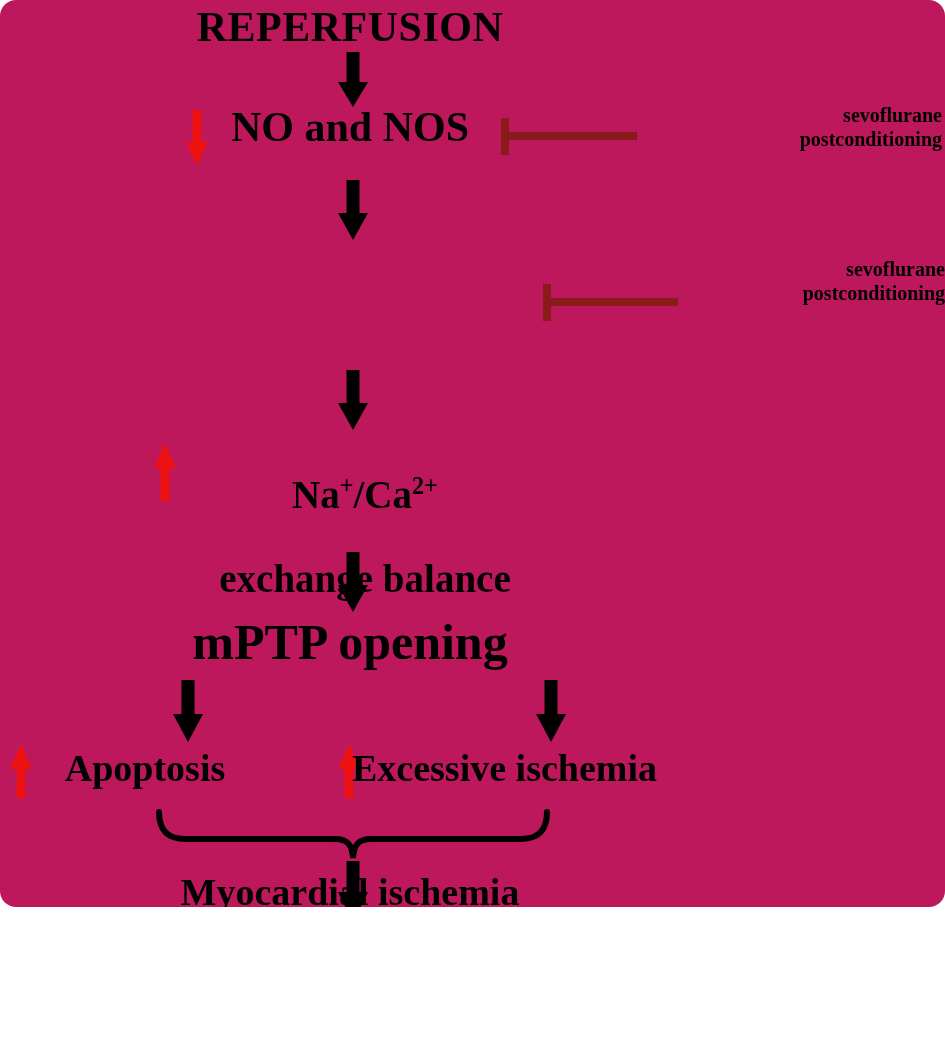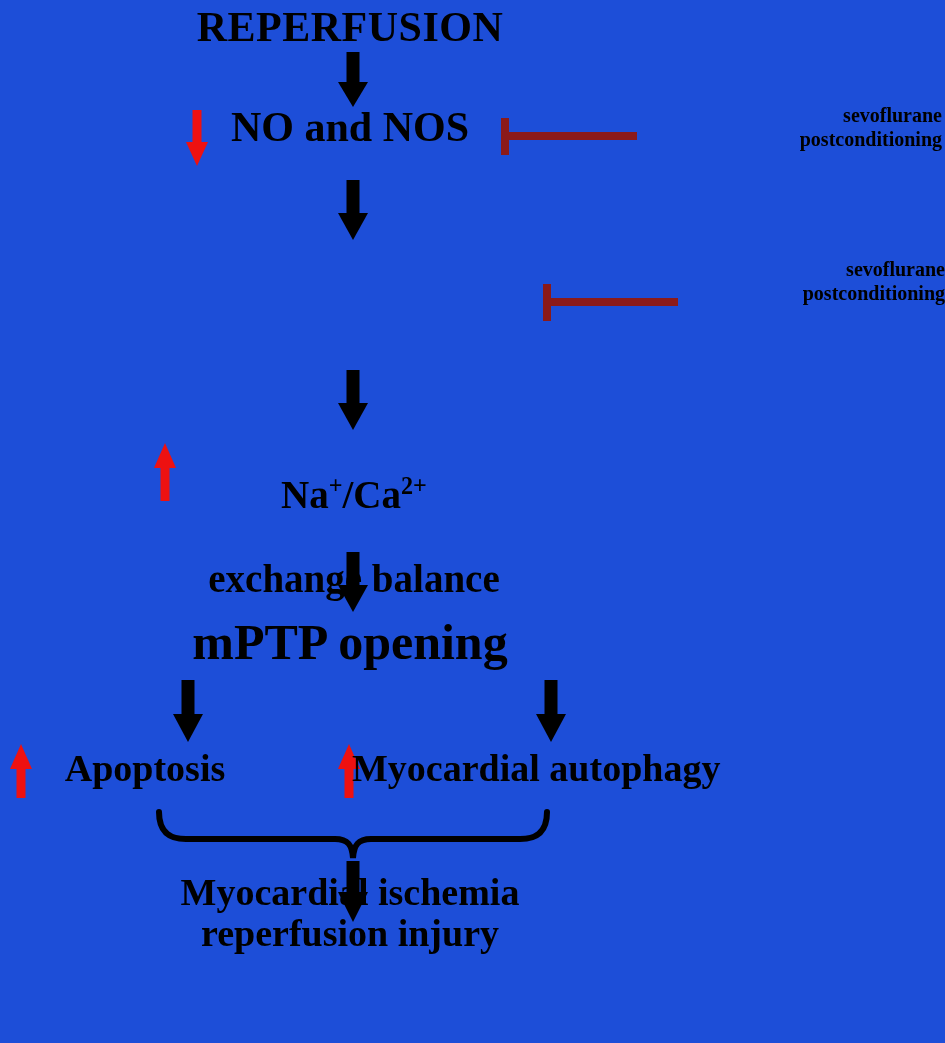--- a/index.html
+++ b/index.html
@@ -3,37 +3,38 @@
 <meta charset="utf-8">
 <style>
   html, body {
     margin: 0;
     padding: 0;
     background: #ffffff;
   }
   #canvas {
     position: relative;
     width: 945px;
-    height: 1043px;
-    background: #1d4ed8;
+    height: 907px;
+    background: #be185d;
     overflow: hidden;
     font-family: "Liberation Serif", "DejaVu Serif", serif;
+    border-radius: 16px;
   }
   .node {
     position: absolute;
     color: #000000;
     font-weight: bold;
     text-align: center;
     line-height: 1.08;
     white-space: pre-line;
   }
   .n-reperfusion { left: 0; top: 5px;   width: 700px; font-size: 42px; letter-spacing: 0.5px; }
   .n-nonos       { left: 0; top: 105px; width: 700px; font-size: 42px; }
   .n-nhe1        { left: 0; top: 248px; width: 700px; font-size: 41px; }
-  .n-naca        { left: 4px; top: 432px; width: 700px; font-size: 39px; }
+  .n-naca        { left: 15px; top: 432px; width: 700px; font-size: 39px; }
   .n-mptp        { left: 0; top: 615px; width: 700px; font-size: 50px; }
   .n-apoptosis   { left: 30px;  top: 748px; width: 230px; font-size: 38px; text-align: center; }
   .n-autophagy   { left: 352px; top: 748px; width: 440px; font-size: 38px; text-align: left; }
   .n-injury      { left: 0; top: 872px; width: 700px; font-size: 38px; }
 
   .sup { font-size: 0.62em; vertical-align: super; line-height: 0; }
 
   .side-label {
     position: absolute;
     color: #000000;
@@ -145,21 +146,21 @@
 
   <div class="node n-naca">
     <div><span>Na</span><span class="sup">+</span><span>/Ca</span><span class="sup">2+</span></div>
     <div>exchange balance</div>
   </div>
 
   <div class="node n-mptp">mPTP opening</div>
 
   <div class="node n-apoptosis">Apoptosis</div>
 
-  <div class="node n-autophagy">Myocardial autophagy</div>
+  <div class="node n-autophagy">Excessive ischemia</div>
 
   <div class="node n-injury">Myocardial ischemia
 reperfusion injury</div>
 
   <div class="side-label sl-1">sevoflurane
 postconditioning</div>
 
   <div class="side-label sl-2">sevoflurane
 postconditioning</div>
 

